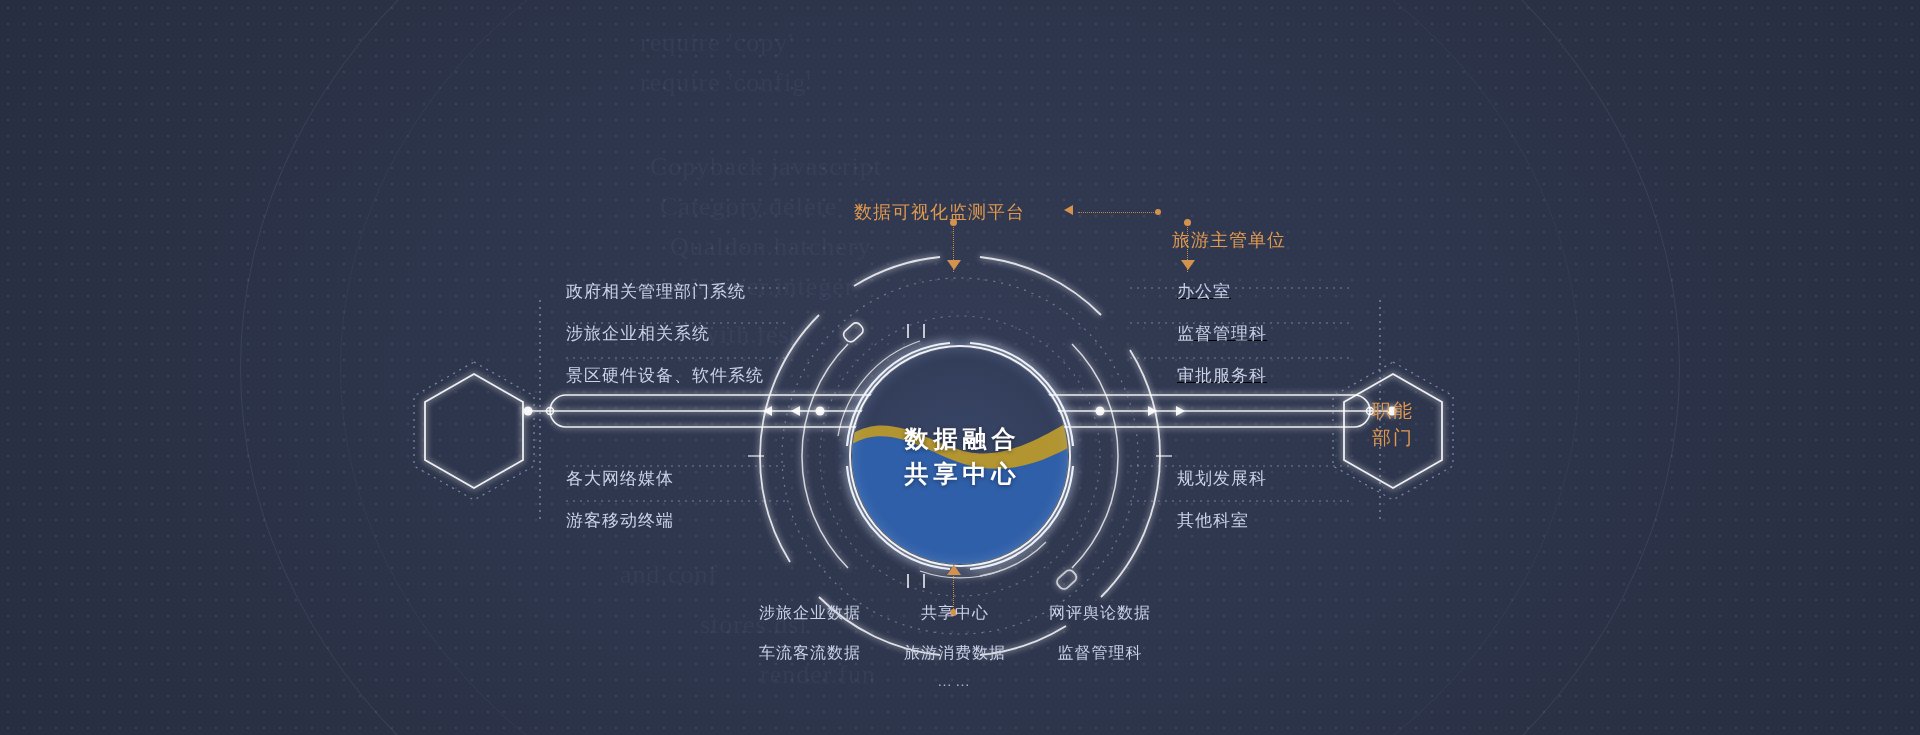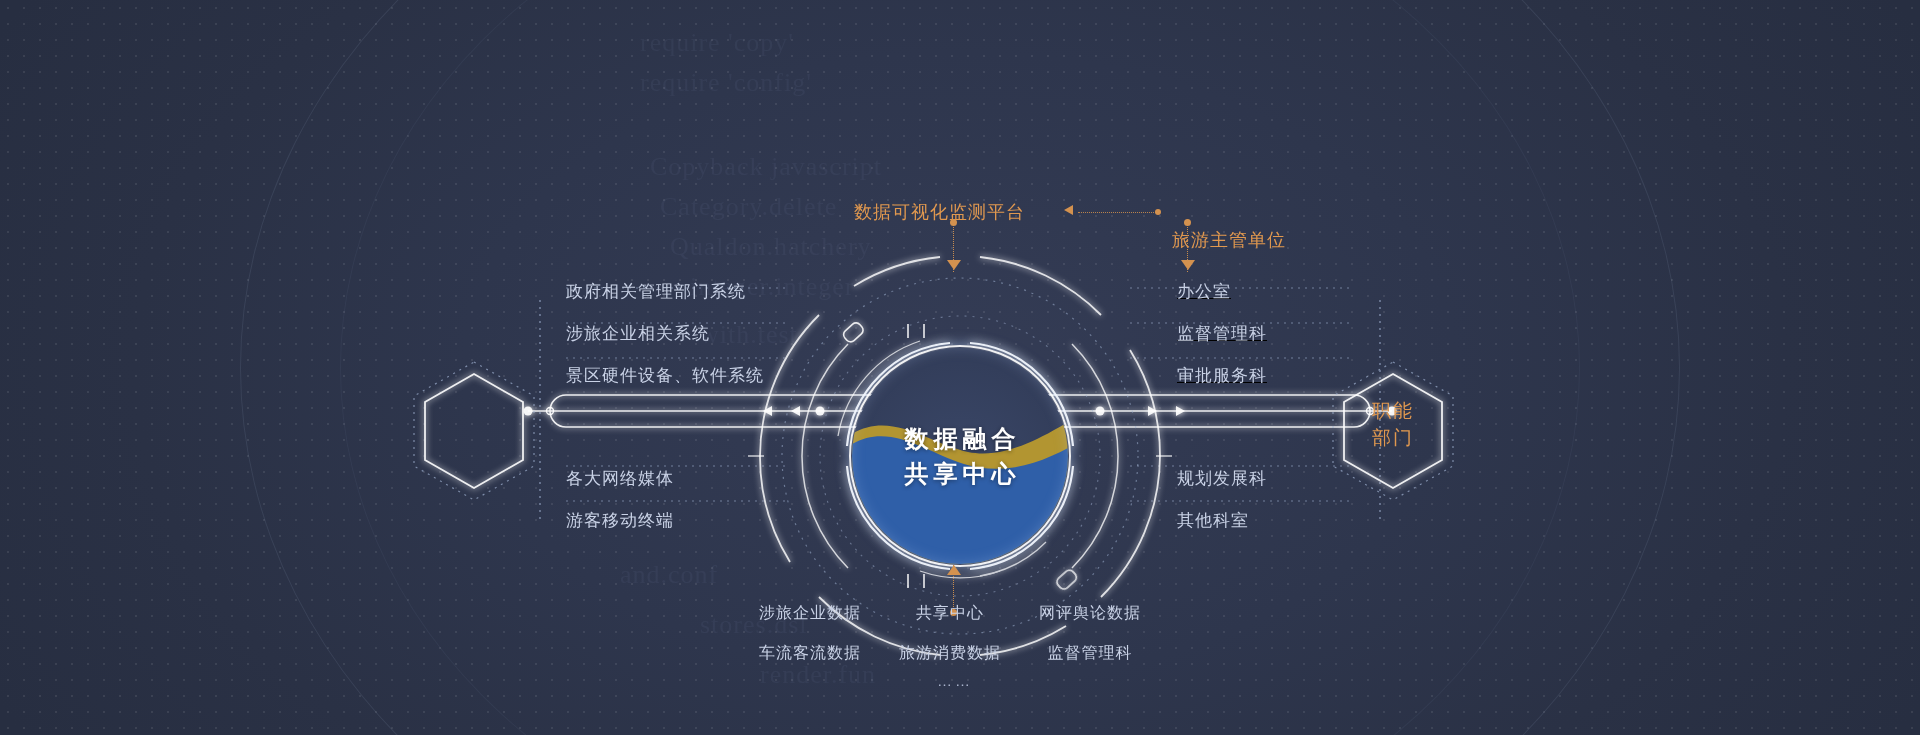--- a/index.html
+++ b/index.html
@@ -134,21 +134,21 @@
   #list-left-top{left:566px;top:274px;}
   #list-left-bottom{left:566px;top:461px;}
   #list-right-top{left:1177px;top:274px;text-decoration:underline;}
   #list-right-bottom{left:1177px;top:461px;}
   #list-right-top .row, #list-right-bottom .row{text-align:left;}
 
   
   #bottom-grid{
     position:absolute;left:740px;top:603px;width:430px;
   }
-  #bottom-grid .brow{display:flex;margin-bottom:19px;}
+  #bottom-grid .brow{display:flex;justify-content:space-between;margin-bottom:19px;}
   #bottom-grid .cell{
     color:#c9d2e6;font-size:16px;letter-spacing:1px;white-space:nowrap;
     width:140px;text-align:center;
   }
   #bottom-ellipsis{
     position:absolute;left:740px;top:672px;width:430px;text-align:center;
     color:#aab4cc;font-size:15px;letter-spacing:3px;
   }
 
   

